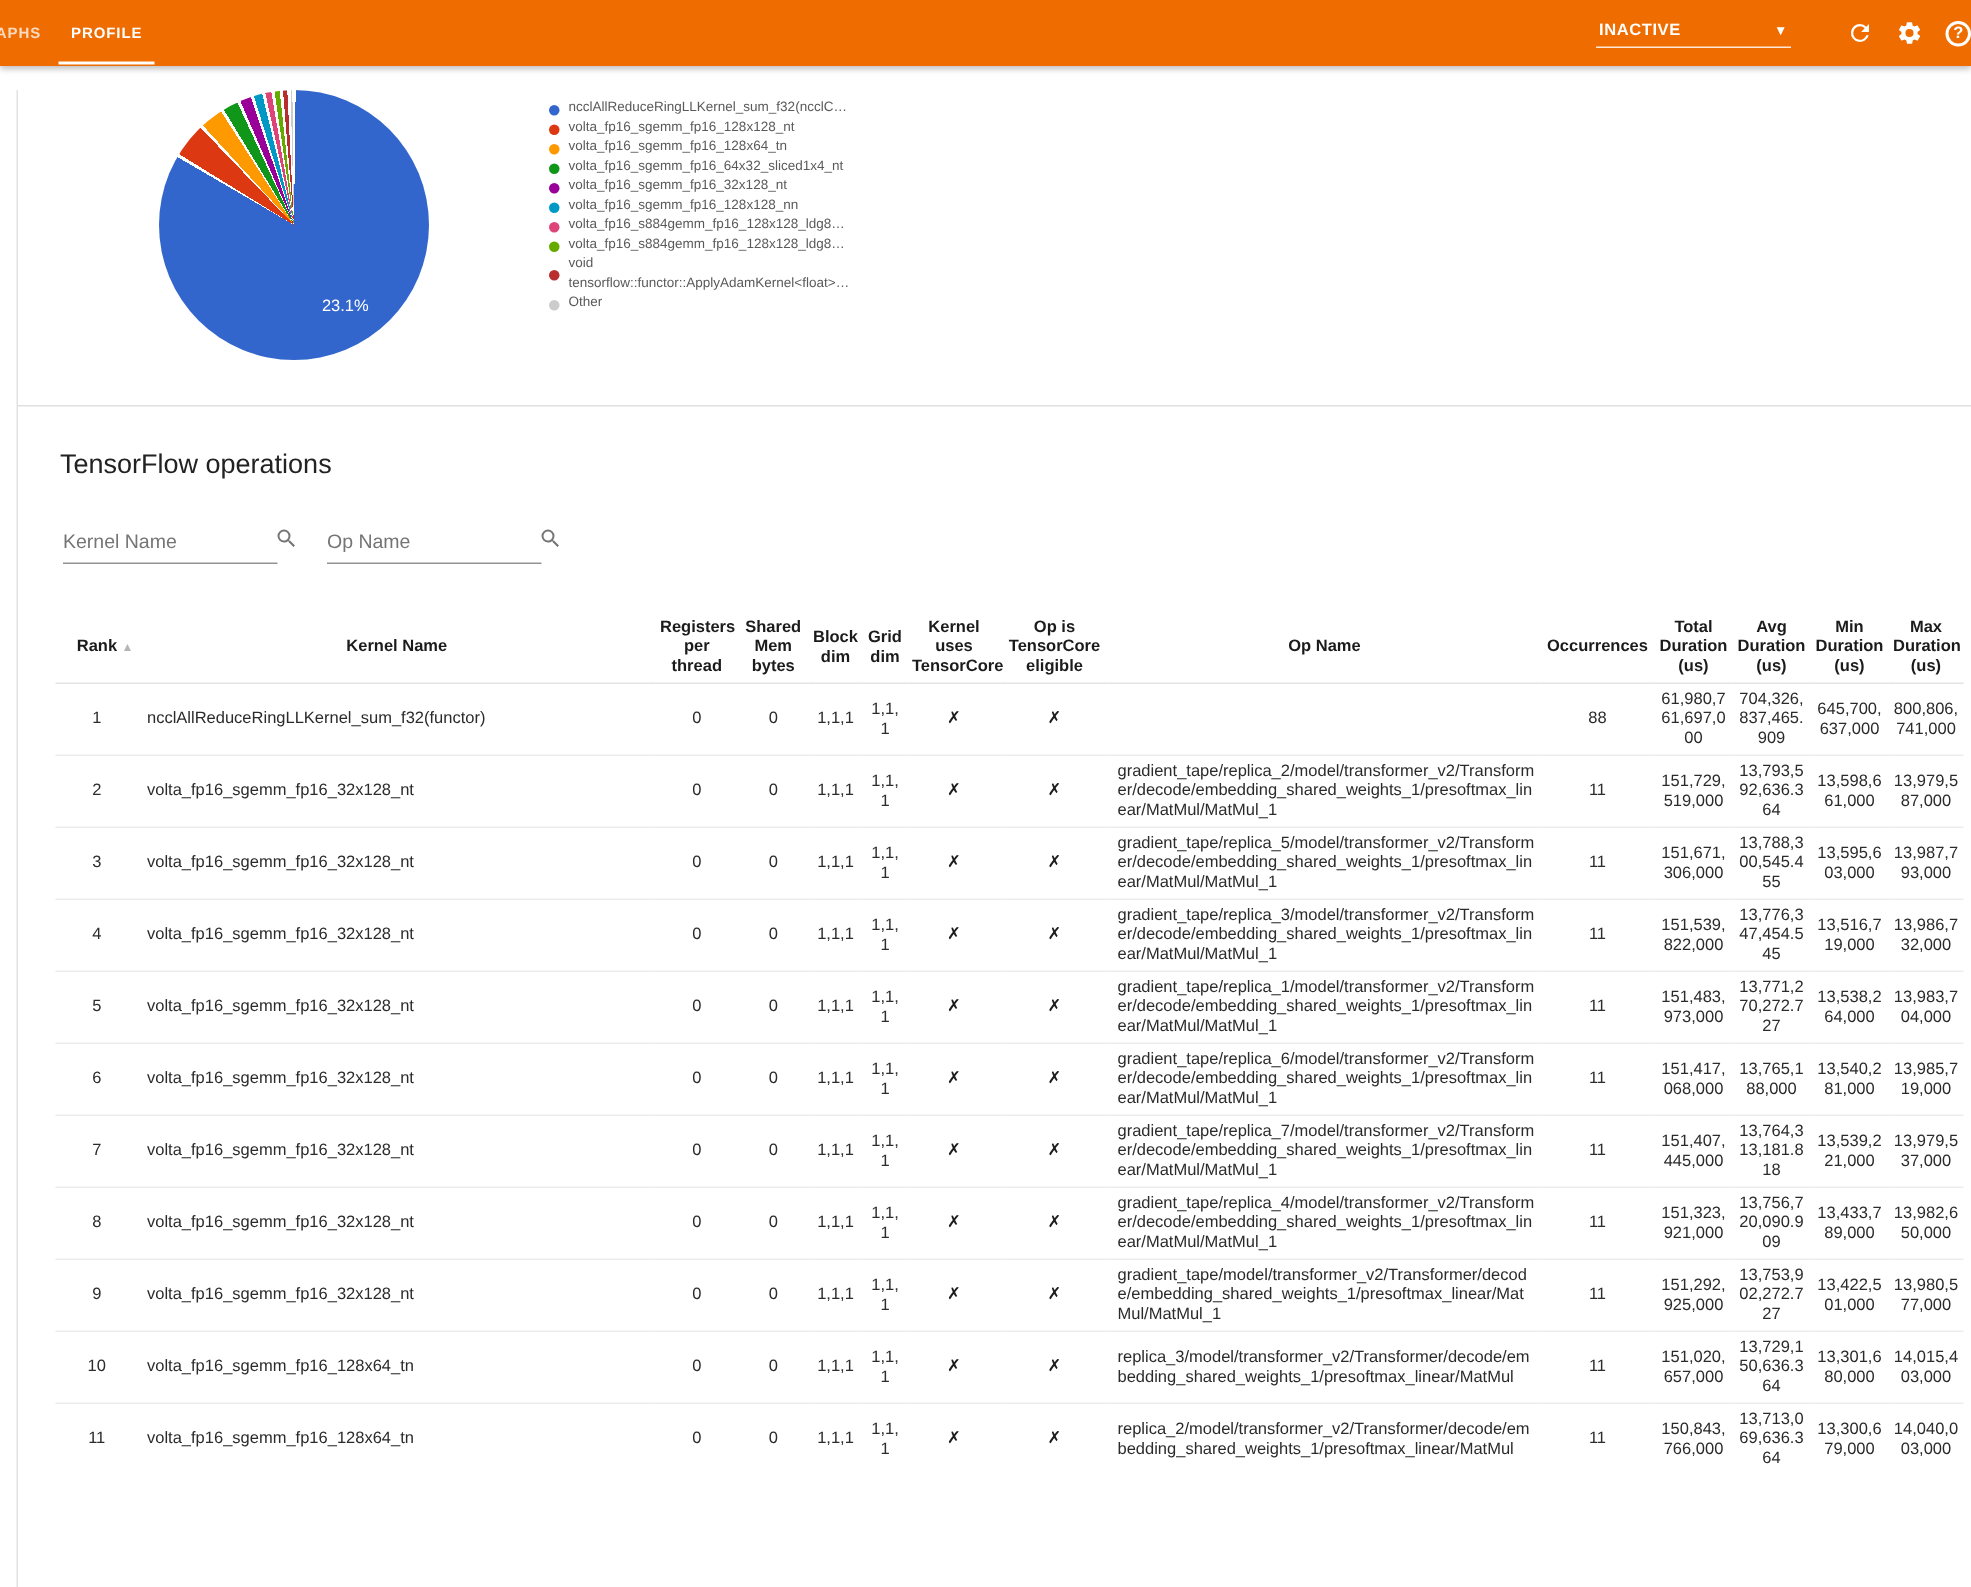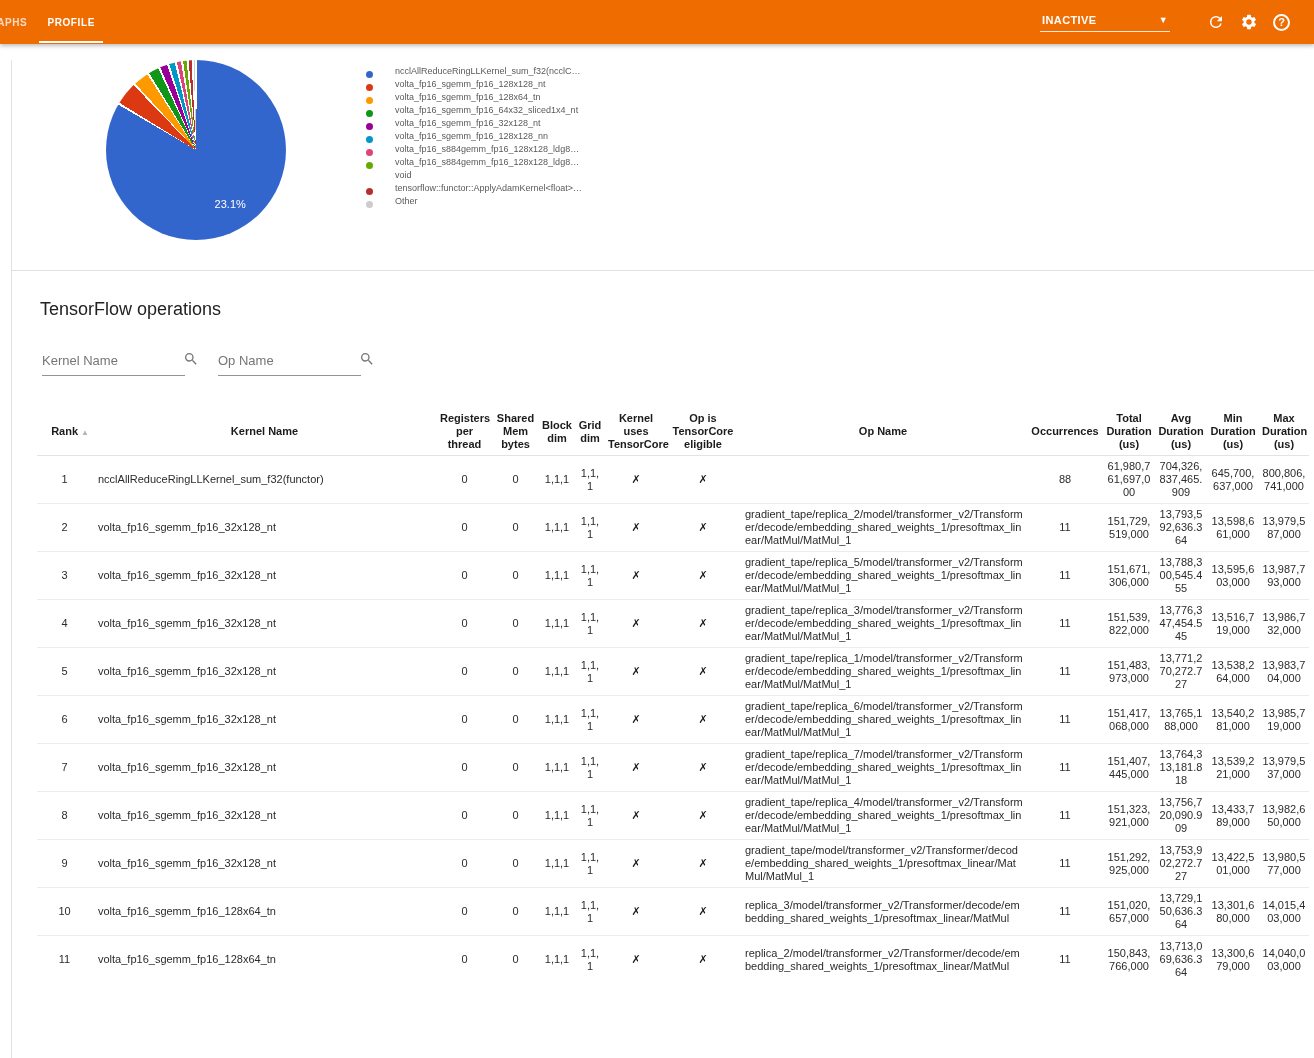--- a/index.html
+++ b/index.html
@@ -19,21 +19,21 @@
   .tab {
     display:flex; align-items:center; padding:0 10px;
     color:rgba(255,255,255,.75); font-size:10px; font-weight:bold;
     letter-spacing:.6px; position:relative; cursor:pointer; white-space:nowrap;
   }
   .tab.active { color:#fff; }
   .tab.active::after {
     content:""; position:absolute; left:2px; right:2px; bottom:1px;
     height:2px; background:#fff;
   }
-  .topbar-right { display:flex; align-items:center; padding-right:24px; }
+  .topbar-right { display:flex; align-items:center; padding-right:0; }
   .run-select {
     width:130px; margin-right:22px; color:#fff; font-size:11px; font-weight:bold;
     letter-spacing:.4px; display:flex; justify-content:space-between; align-items:center;
     border-bottom:1px solid rgba(255,255,255,.85); padding:2px 2px 5px 2px; cursor:pointer;
   }
   .caret { font-size:9px; }
   .tb-icon { width:18px; height:18px; margin-left:15px; cursor:pointer; display:block; }
   .help-circle {
     width:17px; height:17px; border:2px solid #fff; border-radius:50%;
     color:#fff; font-size:11px; font-weight:bold; display:flex;
@@ -51,22 +51,22 @@
   .chart-heading { font-size:13px; font-weight:bold; color:#222; margin:52px 0 0 28px; }
   .chart-row { display:flex; margin:16px 0 0 94px; }
   .pie-wrap { position:relative; width:180px; height:180px; }
   .pie { width:180px; height:180px; border-radius:50%; }
   .pie-label {
     position:absolute; left:69%; top:80%; transform:translate(-50%,-50%);
     color:#fff; font-size:11px;
   }
   .legend { margin-left:80px; padding-top:5px; width:188px; }
   .legend-item {
-    display:flex; align-items:flex-end; font-size:9px; color:#5a5a5a;
-    line-height:13px; cursor:default;gap:16px;
+    display:flex; align-items:center; font-size:9px; color:#5a5a5a;
+    line-height:13px; cursor:default;
   }
   .swatch { width:7px; height:7px; border-radius:50%; flex-shrink:0; margin:3px 6px 0 0; }
   .divider { border:none; border-top:1px solid #e0e0e0; margin:30px 0 0 0; }
   
   .ops { padding:0 0 0 17px; }
   .ops-title { font-size:18px; font-weight:400; color:#222; margin:28px 0 0 11px; }
   .filters { display:flex; margin:30px 0 0 13px; }
   .filter { position:relative; width:163px; margin-right:13px; }
   .filter input {
     width:143px; border:none; border-bottom:1px solid #949494; outline:none;

